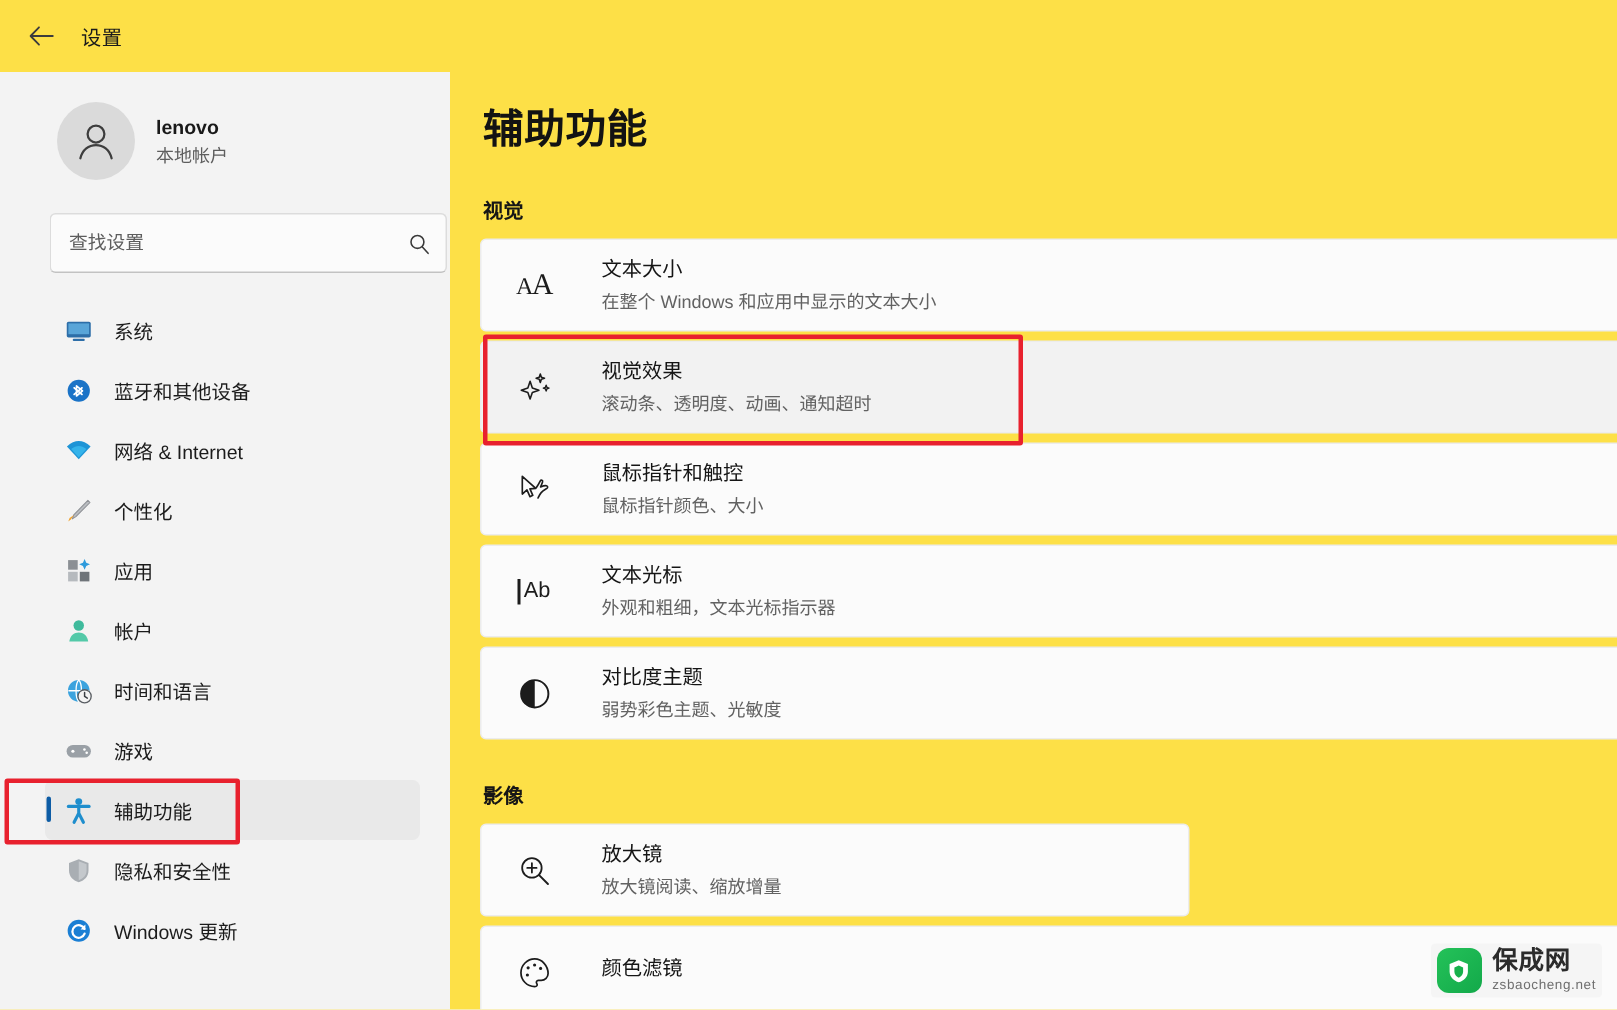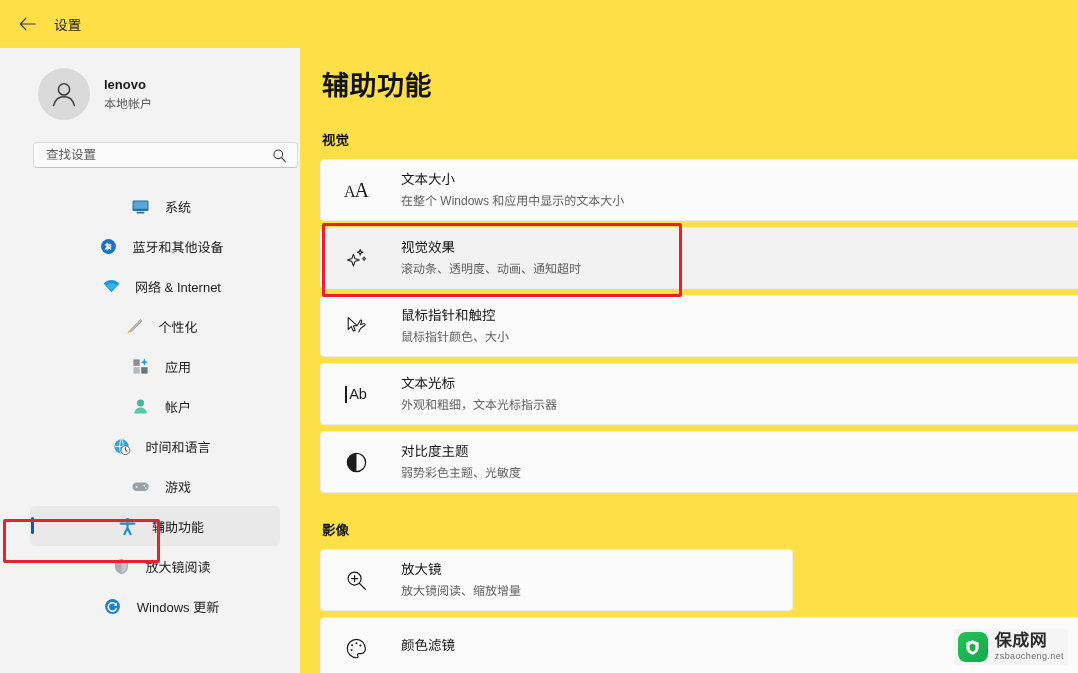--- a/index.html
+++ b/index.html
@@ -62,21 +62,21 @@
     display: flex; align-items: center; justify-content: center;
     flex: none;
   }
   .avatar svg { display: block; }
   .account-text { margin-left: 14px; line-height: 1.35; }
   .account-name { font-size: 13px; font-weight: bold; color: #191919; }
   .account-sub { font-size: 12px; color: #5e5e5e; margin-top: 2px; }
 
   .search-wrap {
     margin: 16px 0 0 13px;
-    width: 265px; height: 26px;
+    width: 265px; height: 40px;
     background: #fbfbfb;
     border: 1px solid #dcdcdc;
     border-bottom-color: #c2c2c2;
     border-radius: 4px;
     display: flex;
     align-items: center;
     padding: 0 10px 0 12px;
   }
   .search-input {
     flex: 1;
@@ -90,21 +90,20 @@
 
   .nav { margin-top: 18px; }
   .nav-item {
     position: relative;
     height: 40px;
     margin: 0 20px 0 10px;
     border-radius: 5px;
     display: flex;
     align-items: center;
     padding-left: 12px;
-    justify-content: center;
   }
   .nav-item.selected { background: #e9e9e9; }
   .nav-item.selected::before {
     content: "";
     position: absolute;
     left: 1px; top: 11px;
     width: 3px; height: 17px;
     border-radius: 2px;
     background: #0d5ca5;
   }
@@ -358,21 +357,21 @@
         <span class="nav-label">辅助功能</span>
       </div>
 
       <div class="nav-item">
         <span class="nav-icon">
           <svg width="19" height="19" viewBox="0 0 19 19" aria-hidden="true">
             <path d="M9.5 1.8 L16 4.3 V9.4 c0 4.3-3.1 6.8-6.5 7.8 C6.1 16.2 3 13.7 3 9.4 V4.3 Z" fill="#a9aeb3"></path>
             <path d="M9.5 3.2 L14.7 5.2 V9.4 c0 3.4-2.5 5.5-5.2 6.4 z" fill="#c4c8cc"></path>
           </svg>
         </span>
-        <span class="nav-label">放大镜阅读</span>
+        <span class="nav-label">隐私和安全性</span>
       </div>
 
       <div class="nav-item">
         <span class="nav-icon">
           <svg width="19" height="19" viewBox="0 0 19 19" aria-hidden="true">
             <circle cx="9.5" cy="9.5" r="7.4" fill="#1a7fd4"></circle>
             <path d="M13.3 8.3 A4.2 4.2 0 1 0 13.4 11.4" stroke="#ffffff" stroke-width="1.5" fill="none" stroke-linecap="round"></path>
             <path d="M13.9 5.4 V8.7 H10.7 Z" fill="#ffffff"></path>
           </svg>
         </span>

